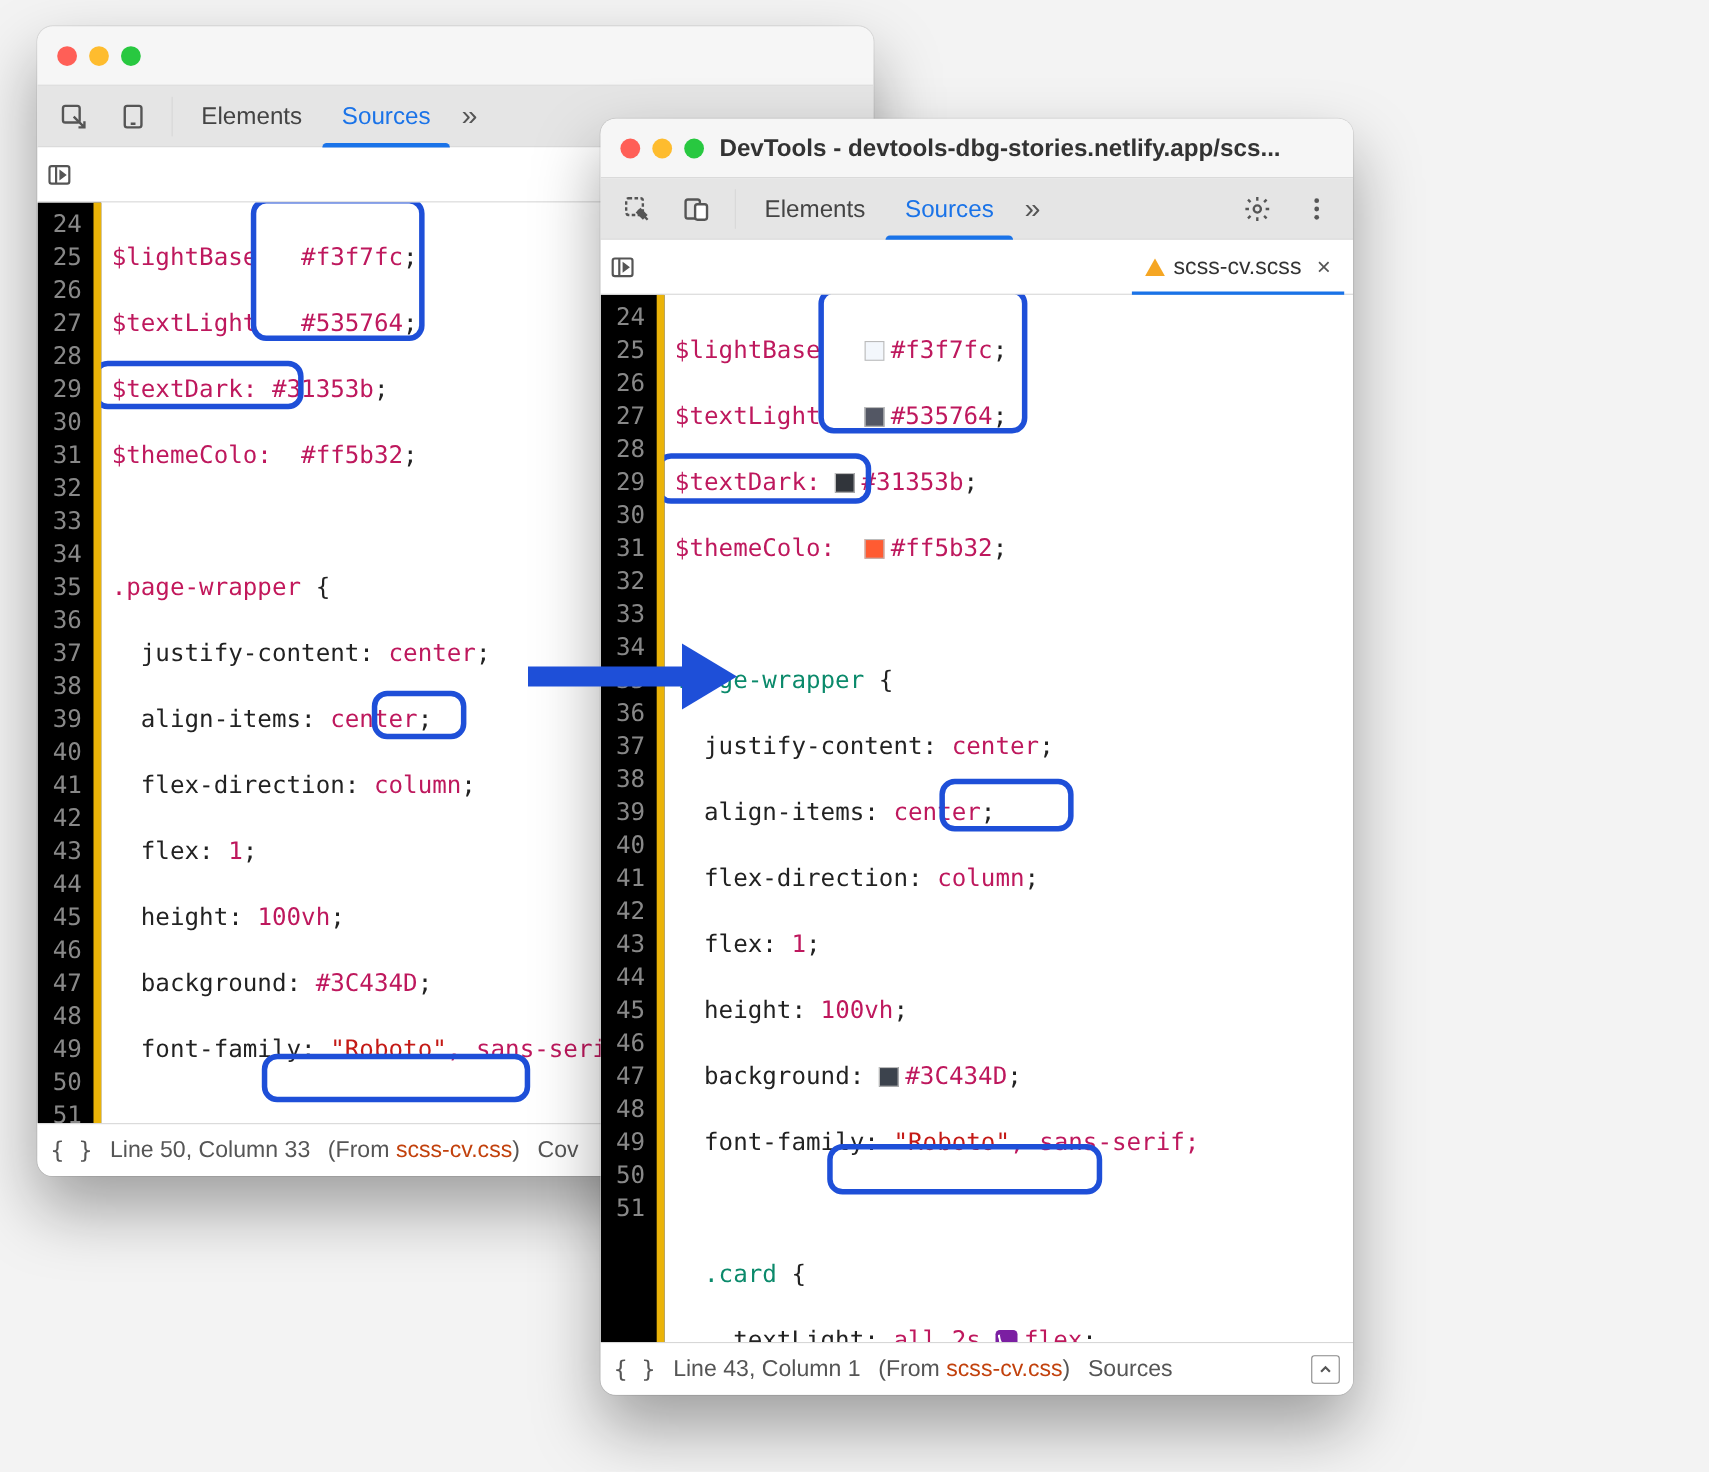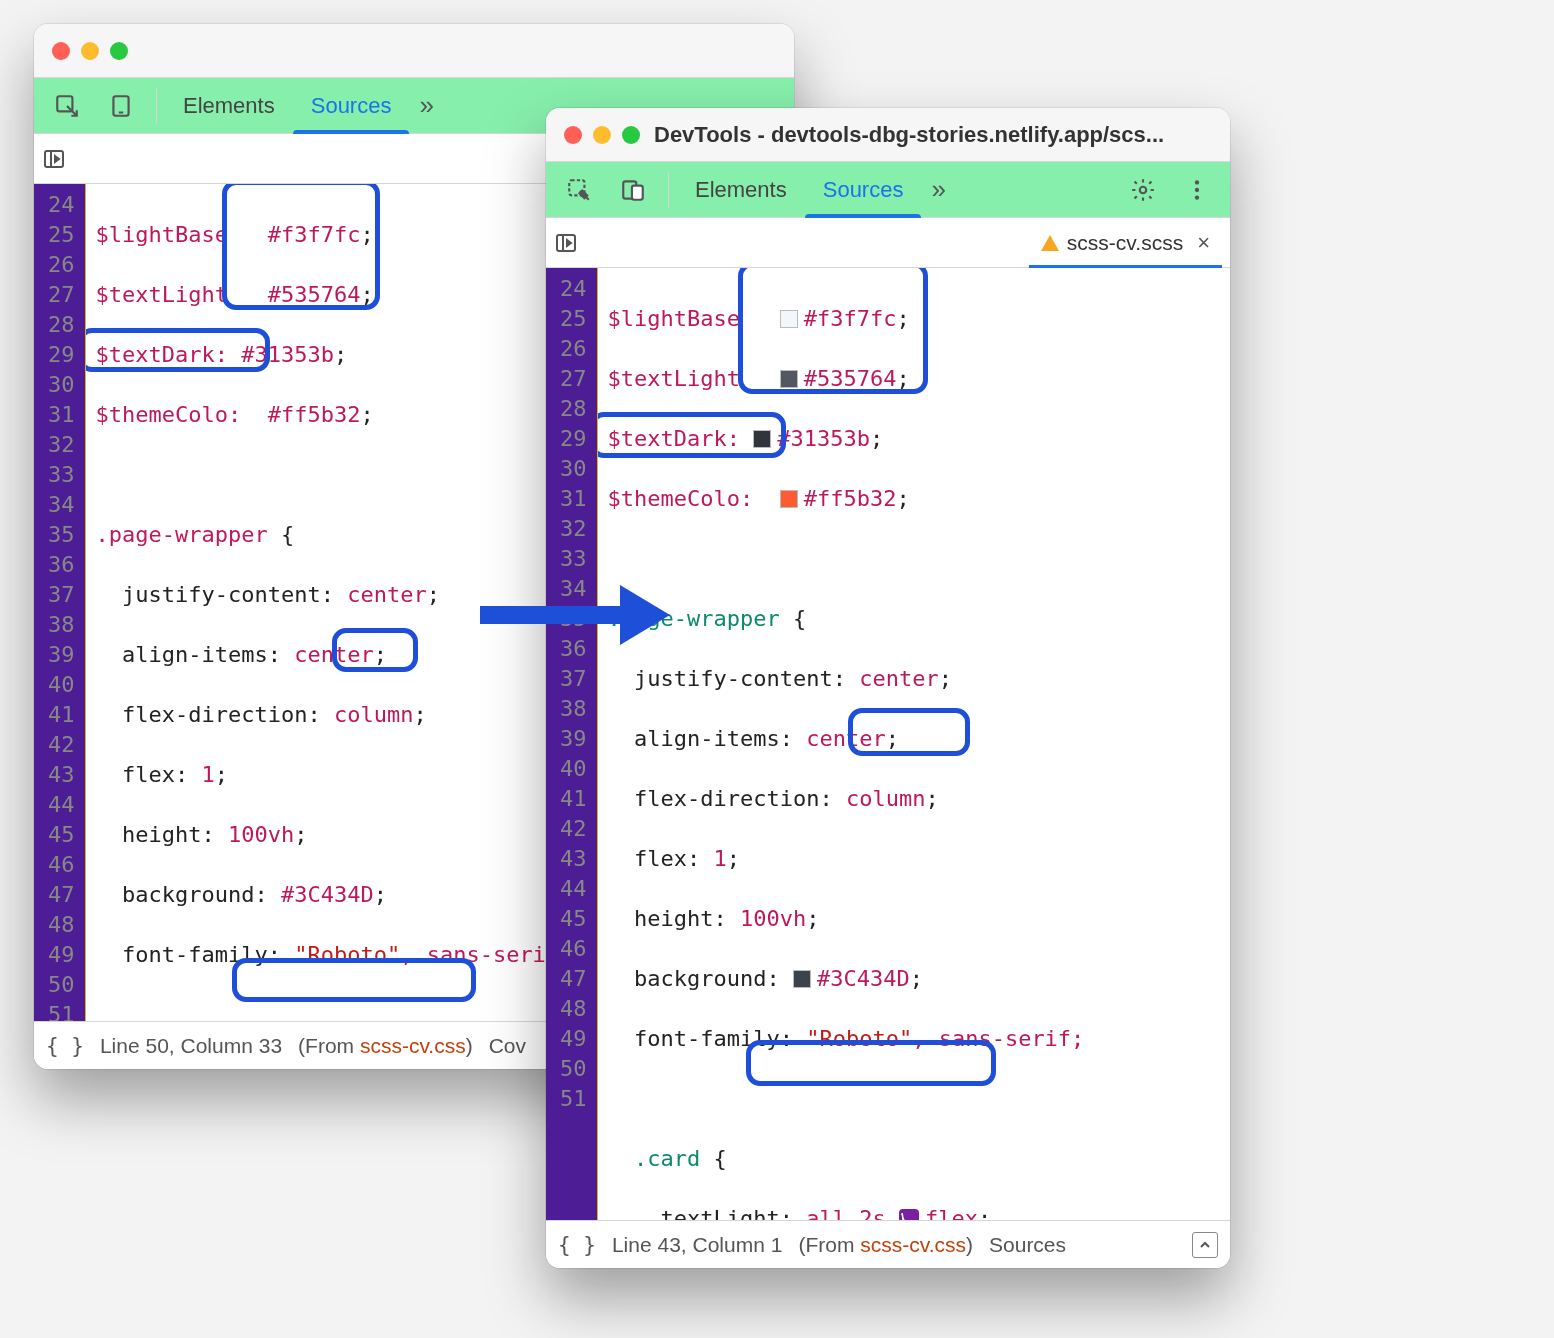--- a/index.html
+++ b/index.html
@@ -34,21 +34,21 @@
   .tl { width: 18px; height: 18px; border-radius: 50%; }
   .tl.r { background: #ff5f57; }
   .tl.y { background: #febc2e; }
   .tl.g { background: #28c840; }
   .wtitle { color: #333; font-size: 22px; font-weight: 600; white-space: nowrap; overflow: hidden; text-overflow: ellipsis; flex:1; }
   .toolbar {
     height: 56px;
     display: flex;
     align-items: center;
     border-bottom: 1px solid #d7d7d7;
-    background: #86efac;
+    background: #e5e5e5;
     padding: 0 6px;
   }
   .tb-sep { width:1px; height:36px; background:#d7d7d7; margin:0 8px; }
   .tb-btn { padding: 8px 14px; color:#555; display:flex; align-items:center; justify-content:center; }
   .tb-btn svg { width:26px; height:26px; }
   .tab { padding: 0 18px; height:100%; display:flex; align-items:center; font-size:22px; color:#444; position:relative; }
   .tab.active { color:#1a73e8; }
   .tab.active::after { content:""; position:absolute; left:0; right:0; bottom:-1px; height:4px; background:#1a73e8; border-radius:4px 4px 0 0; }
   .filebar {
     height: 50px;
@@ -58,21 +58,21 @@
     padding: 0 8px;
     gap: 27px;
     background:#fff;
     justify-content:space-between;
   }
   .filebar .icon { width:24px; height:24px; display:flex; align-items:center; justify-content:center; color:#555;}
   .filetab { display:flex; align-items:center; gap:8px; height:100%; padding:0 12px; font-size:21px; color:#333; position:relative; }
   .filetab.active::after { content:""; position:absolute; left:0; right:0; bottom:-1px; height:3px; background:#1a73e8; }
   .warn-icon { width:0; height:0; border-left:9px solid transparent; border-right:9px solid transparent; border-bottom:16px solid #f5a623; position:relative; }
   .code-area { flex:1; display:flex; overflow:hidden; font-family: "Menlo","Consolas",monospace; font-size:22px; line-height:30px; }
-  .gutter { background:#4c1d95; color:#888; text-align:right; padding:6px 10px 6px 14px; border-right:1px solid #eab308; user-select:none; }
+  .gutter { background:#000000; color:#888; text-align:right; padding:6px 10px 6px 14px; border-right:7px solid #eab308; user-select:none; }
   .gutter div { height:30px; }
   .code { padding:6px 10px; white-space:pre; color:#222; position:relative; flex:1; overflow:hidden; }
   .code .row { height:30px; display:flex; align-items:center; }
   .tok-var { color:#be185d; }
   .tok-sel { color:#c2185b; }
   .tok-sel2 { color:#0b8a6b; }
   .tok-str { color:#c41a16; }
   .tok-val { color:#be185d; }
   .sw { width:18px; height:18px; border:1px solid #bbb; display:inline-block; margin-right:6px; vertical-align:-2px; }
   .ease-sw { width:20px; height:20px; background:#7b1fa2; border-radius:4px; display:inline-flex; align-items:center; justify-content:center; margin-right:6px; vertical-align:-2px;}

